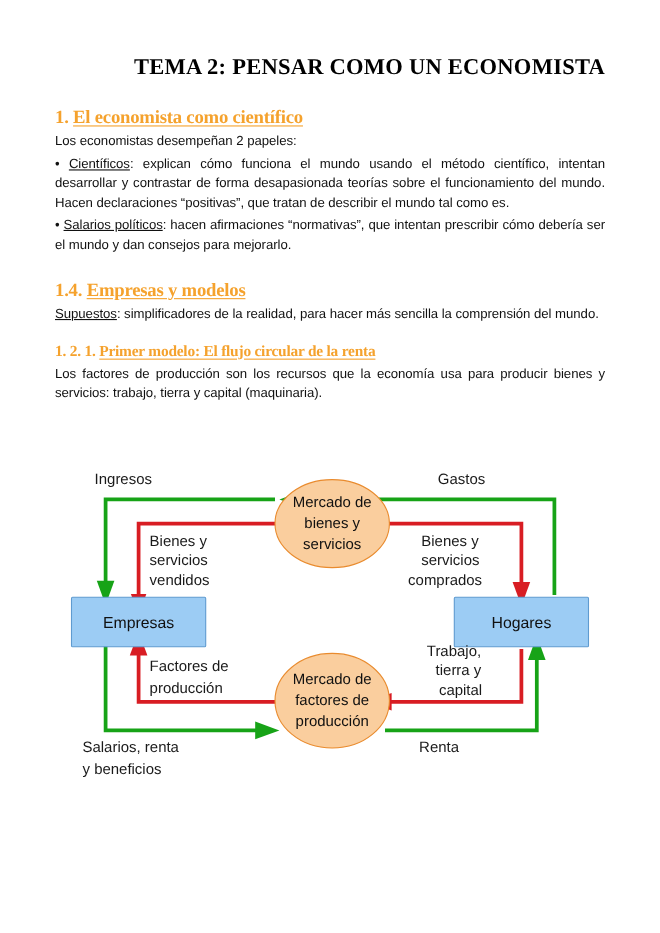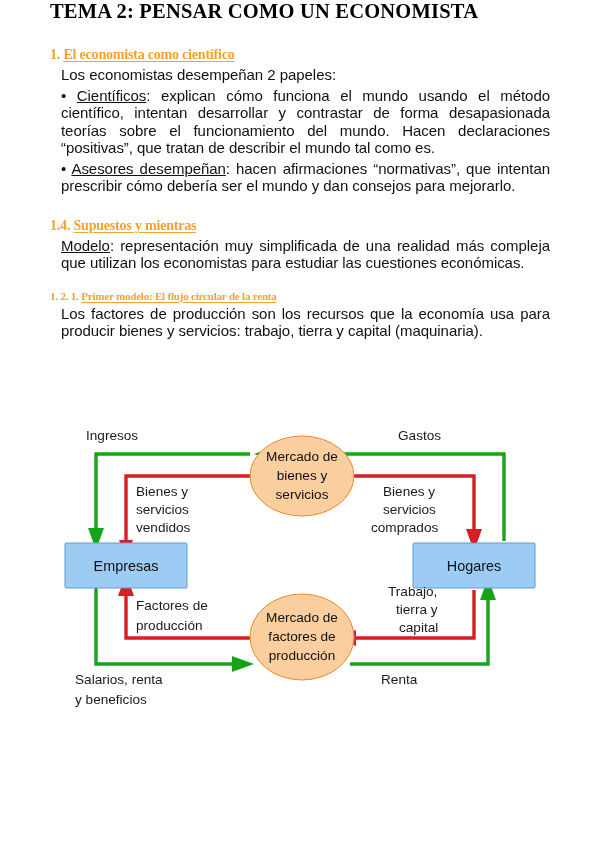--- a/index.html
+++ b/index.html
@@ -27,48 +27,49 @@
     left: 50px;
     top: 0;
     width: 500px;
   }
 
   
   .doc-title {
     font-family: "Liberation Serif", serif;
     font-weight: bold;
     font-size: 20.5px;
-    text-align: left;
+    text-align: right;
     letter-spacing: 0.2px;
     margin: 0;
+    padding-top: 50px;
     color: #000;
   }
 
   
   .h-orange {
     color: #F5A22D;
     font-weight: bold;
-    font-size: 14px;
+    font-size: 17px;
     letter-spacing: -0.2px;
     margin: 0;
     font-family: "Liberation Serif", serif;
   }
   .h-orange .u {
     text-decoration: underline;
     text-underline-offset: 2px;
   }
   .h-lvl1 { margin-top: 24px; }
   .h-lvl2 { margin-top: 16px; }
-  .h-lvl3 { margin-top: 18px; font-size: 11px; }
+  .h-lvl3 { margin-top: 18px; font-size: 14px; }
 
   
   p.body {
-    font-size: 15px;
+    font-size: 12px;
     line-height: 17.5px;
-    margin: 3px 0 0 11px;
+    margin: 3px 0 0 0;
     color: #111;
     letter-spacing: -0.05px;
   }
   p.just { text-align: justify; }
   p.italic {
     font-style: italic;
     text-align: justify;
   }
   .b-u { font-weight: normal; text-decoration: underline; }
   .spacer-sm { height: 7px; }
@@ -130,35 +131,35 @@
       <span class="u">El economista como científico</span>
     </div>
 
     <p class="body">Los economistas desempeñan 2 papeles:</p>
 
     <p class="body just">
       • <span class="b-u">Científicos</span><span>: explican cómo funciona el mundo usando el método científico, intentan desarrollar y contrastar de forma desapasionada teorías sobre el funcionamiento del mundo. Hacen declaraciones “positivas”, que tratan de describir el mundo tal como es.</span>
     </p>
 
     <p class="body just">
-      • <span class="b-u">Asesores desempeñan</span><span>: hacen afirmaciones “normativas”, que intentan prescribir cómo debería ser el mundo y dan consejos para mejorarlo.</span>
+      • <span class="b-u">Salarios políticos</span><span>: hacen afirmaciones “normativas”, que intentan prescribir cómo debería ser el mundo y dan consejos para mejorarlo.</span>
     </p>
 
     <div class="spacer-sm"></div>
 
 
     <div class="h-orange h-lvl2">
       <span>1.4.</span>
-      <span class="u">Supuestos y mientras</span>
+      <span class="u">Empresas y modelos</span>
     </div>
 
-
-    <p class="body just">
-      <span class="b-u">Modelo</span><span>: representación muy simplificada de una realidad más compleja que utilizan los economistas para estudiar las cuestiones económicas.</span>
+    <p class="body">
+      <span class="b-u">Supuestos</span><span>: simplificadores de la realidad, para hacer más sencilla la comprensión del mundo.</span>
     </p>
+
 
     <div class="h-orange h-lvl3">
       <span>1. 2. 1.</span>
       <span class="u">Primer modelo: El flujo circular de la renta</span>
     </div>
 
     <p class="body just">Los factores de producción son los recursos que la economía usa para producir bienes y servicios: trabajo, tierra y capital (maquinaria).</p>
 
   </div>
 

